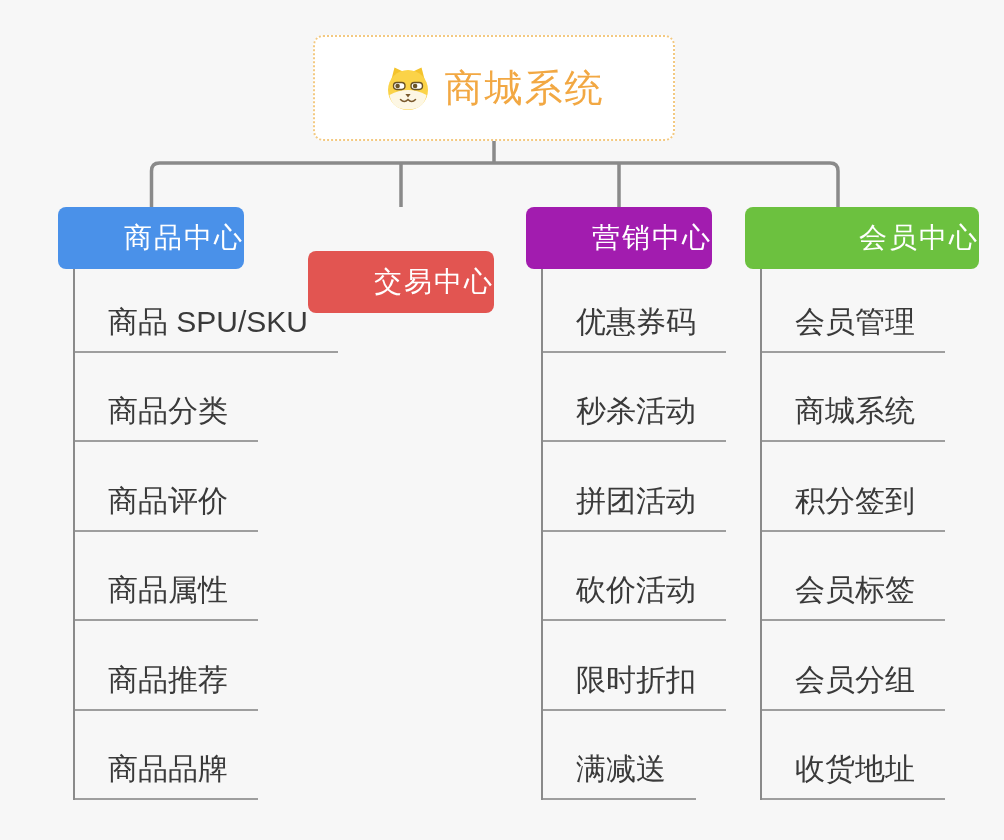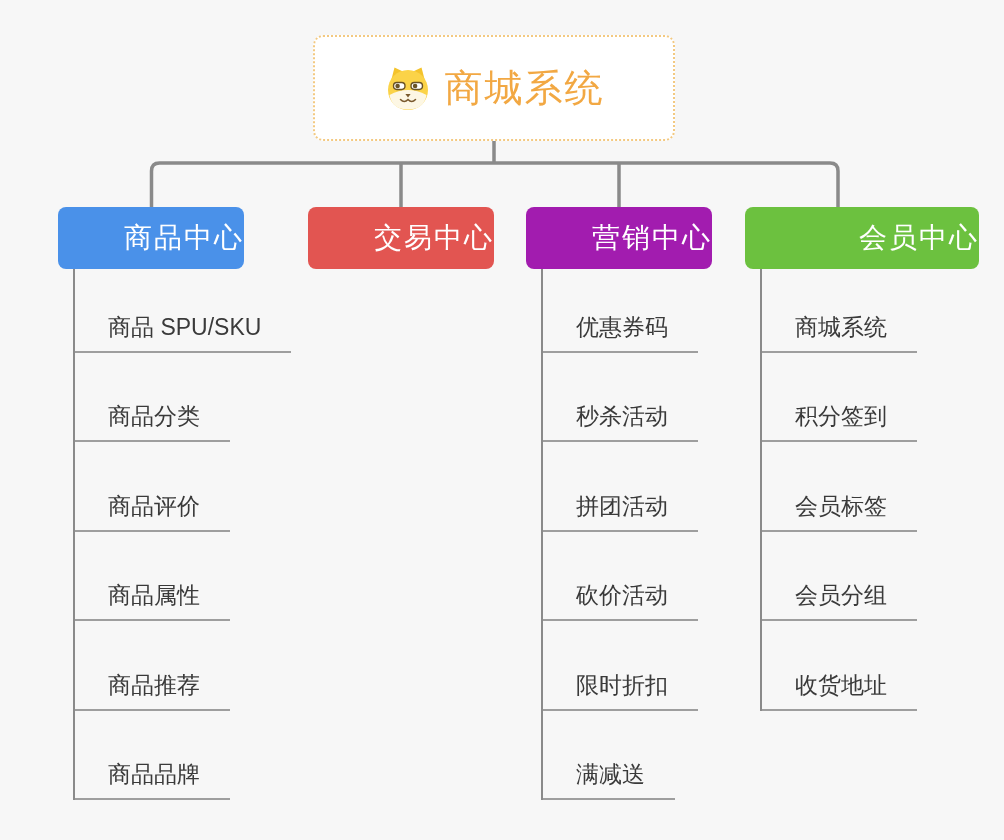--- a/index.html
+++ b/index.html
@@ -15,21 +15,21 @@
   .branch{position:absolute;top:207px;}
   .branch-box{
     width:186px;height:62px;border-radius:8px;
     display:flex;align-items:center;justify-content:flex-end;
     color:#ffffff;font-size:28px;letter-spacing:2px;
   }
   .items{margin-left:15px;border-left:2px solid #8a8a8a;}
   .item{
     height:89.4px;display:flex;align-items:flex-end;width:max-content;
     border-bottom:2px solid #9e9e9e;padding:0 30px 8px 33px;
-    font-size:23px;color:#3a3a3a;box-sizing:border-box;
+    font-size:30px;color:#3a3a3a;box-sizing:border-box;
   }
   .item:first-child{height:84px;}
   .item span{white-space:nowrap;}
 </style>
 </head>
 <body>
 
 <div class="canvas">
 
   <svg class="connectors" viewBox="0 0 1004 840" width="1004" height="840">
@@ -77,21 +77,21 @@
       <div class="item">
           <span>商品推荐</span>
         </div>
       <div class="item">
           <span>商品品牌</span>
         </div>
     </div>
   </section>
 
   <section class="branch" style="left:308px">
-    <div class="branch-box" style="background-color: rgb(226, 85, 81);">
+    <div class="branch-box" style="background-color: rgb(226, 85, 81); margin-top: 44px;">
       <span>交易中心</span>
     </div>
   </section>
 
   <section class="branch" style="left:526px">
     <div class="branch-box" style="background-color: #a21caf;">
       <span>营销中心</span>
     </div>
     <div class="items">
       <div class="item">
@@ -114,20 +114,23 @@
         </div>
     </div>
   </section>
 
   <section class="branch" style="left:745px">
     <div class="branch-box" style="background-color: rgb(108, 193, 63); padding-left: 48px;">
       <span>会员中心</span>
     </div>
     <div class="items">
       <div class="item">
+          <span>会员管理</span>
+        </div>
+      <div class="item">
           <span>商城系统</span>
         </div>
       <div class="item">
           <span>积分签到</span>
         </div>
       <div class="item">
           <span>会员标签</span>
         </div>
       <div class="item">
           <span>会员分组</span>

